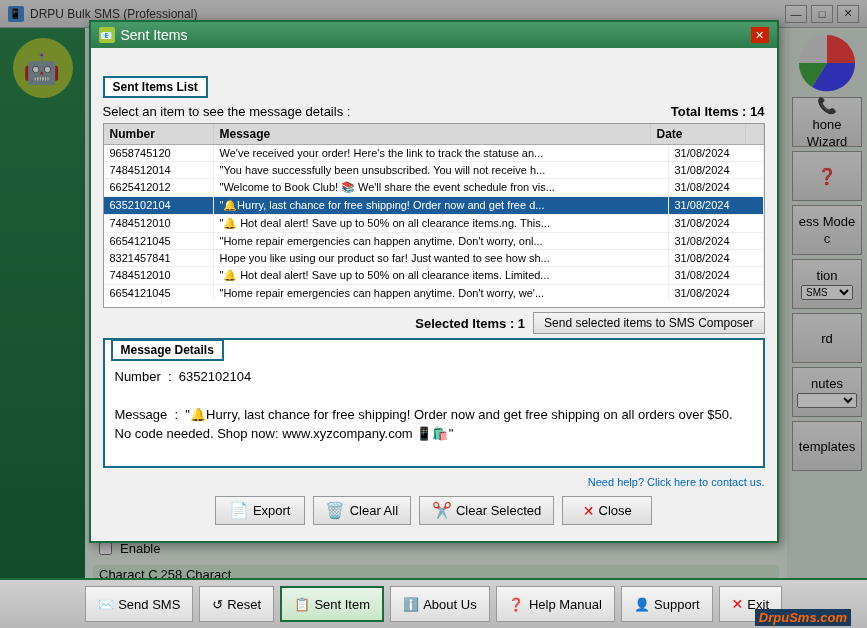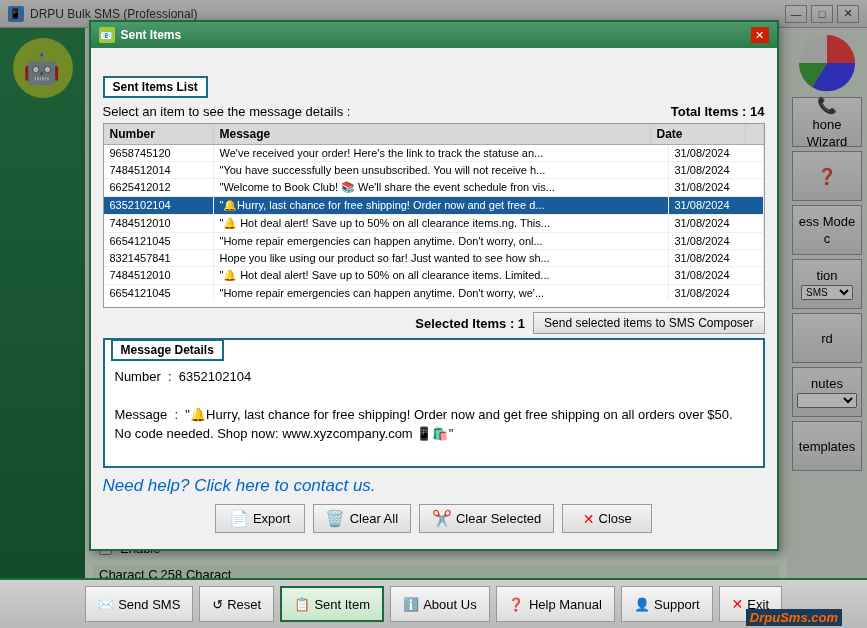--- a/index.html
+++ b/index.html
@@ -219,21 +219,21 @@
       height: 16px;
       margin-right: 6px;
       background: #a4c639;
       border-radius: 2px;
       display: flex;
       align-items: center;
       justify-content: center;
       font-size: 10px;
     }
 
-    .modal-title-text { flex: 1; font-size: 12px; font-weight: bold; }
+    .modal-title-text { flex: 1; font-size: 14px; font-weight: normal; }
 
     .modal-close {
       width: 18px;
       height: 16px;
       background: #cc2200;
       border: none;
       color: white;
       cursor: pointer;
       font-size: 11px;
       display: flex;
@@ -339,25 +339,25 @@
 
     .message-details-content {
       padding: 6px 10px;
       height: 105px;
       overflow-y: auto;
       font-size: 12px;
       line-height: 1.5;
     }
 
     .help-link {
-      font-size: 17px;
+      text-align: right;
+      font-size: 11px;
       color: #0066cc;
       padding: 2px 0;
       cursor: pointer;
-      font-style: italic;
     }
 
     .modal-footer {
       display: flex;
       justify-content: center;
       gap: 8px;
       padding: 6px 0 8px;
     }
 
     .footer-btn {
@@ -404,21 +404,21 @@
     }
 
     .bottom-btn.active-btn {
       border: 2px solid #1a6b3c;
       background: linear-gradient(to bottom, #e8f4e8, #c8e6c8);
     }
 
     .drpu-badge {
       position: absolute;
       bottom: 2px;
-      right: 25px;
+      right: 16px;
       background: #1a3a5a;
       color: #ff6600;
       font-size: 11px;
       font-weight: bold;
       padding: 1px 4px;
       font-style: italic;
     }
 
     .drpu-badge span { color: #ff6600; }
 

